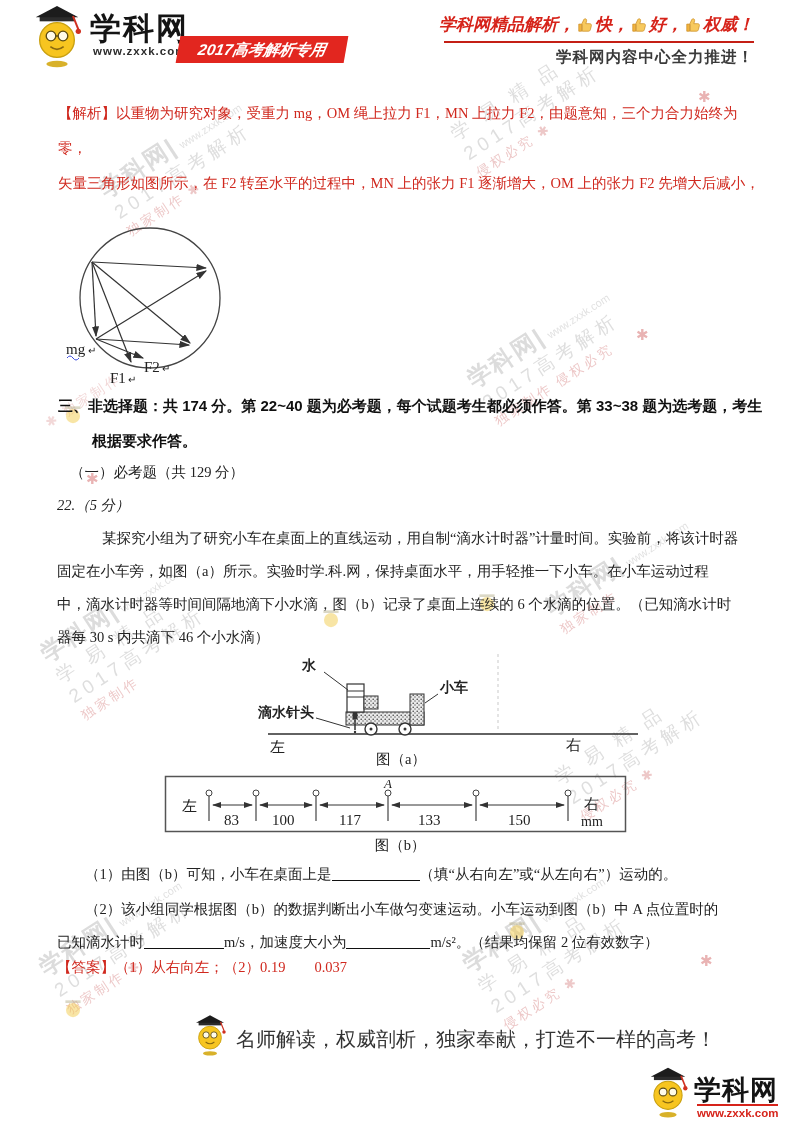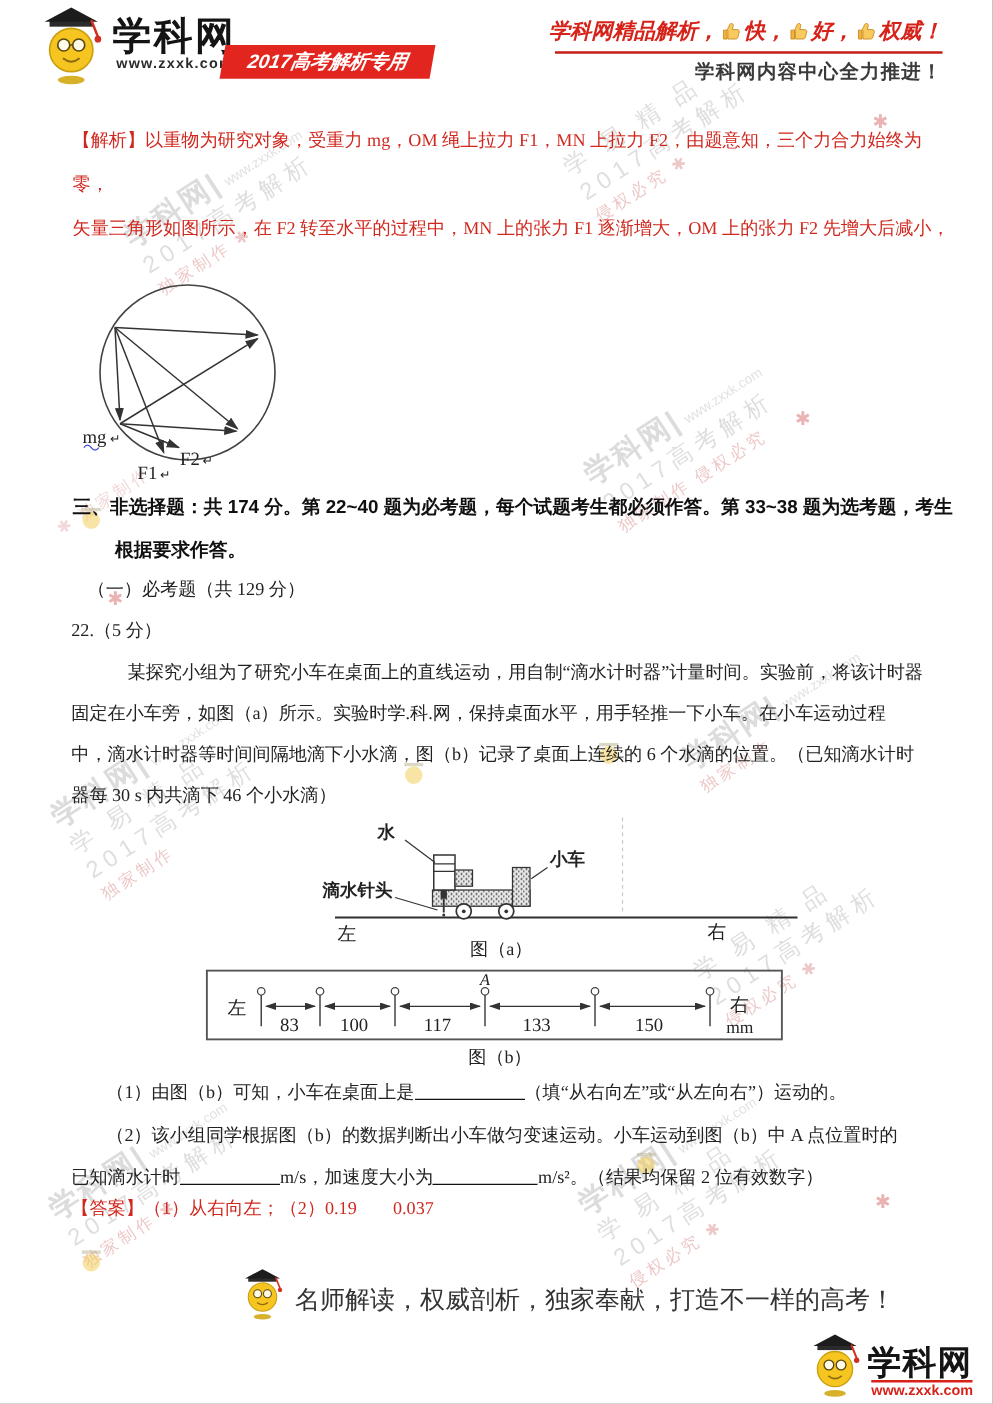--- a/index.html
+++ b/index.html
@@ -184,21 +184,21 @@
     <text x="52" y="163" font-size="15">F1</text>
     <text x="70" y="163" font-size="10" fill="#9a9ab8">↵</text>
     <text x="86" y="152" font-size="15">F2</text>
     <text x="104" y="152" font-size="10" fill="#9a9ab8">↵</text>
   </svg>
 
   <div class="t bold-h" style="left:58px;top:396px;">三、非选择题：共 174 分。第 22~40 题为必考题，每个试题考生都必须作答。第 33~38 题为选考题，考生</div>
   <div class="t bold-h" style="left:92px;top:431px;">根据要求作答。</div>
   <div class="t" style="left:70px;top:462px;">（一）必考题（共 129 分）</div>
 
-  <div class="t" style="left:57px;top:495px;">22.（5 分）</div>
+  <div class="t" style="left:57px;top:495px;font-style:italic;">22.（5 分）</div>
   <div class="t" style="left:102px;top:528px;">某探究小组为了研究小车在桌面上的直线运动，用自制“滴水计时器”计量时间。实验前，将该计时器</div>
   <div class="t" style="left:57px;top:561px;">固定在小车旁，如图（a）所示。实验时学.科.网，保持桌面水平，用手轻推一下小车。在小车运动过程</div>
   <div class="t" style="left:57px;top:594px;">中，滴水计时器等时间间隔地滴下小水滴，图（b）记录了桌面上连续的 6 个水滴的位置。（已知滴水计时</div>
   <div class="t" style="left:57px;top:627px;">器每 30 s 内共滴下 46 个小水滴）</div>
 
   <svg class="figsvg" style="left:228px;top:650px;" width="420" height="118" viewBox="0 0 420 118">
     <defs>
       <pattern id="stip" width="4" height="4" patternUnits="userSpaceOnUse">
         <rect width="4" height="4" fill="#e9e9e9"></rect>
           <circle cx="1.2" cy="1.2" r="0.8" fill="#444"></circle>

